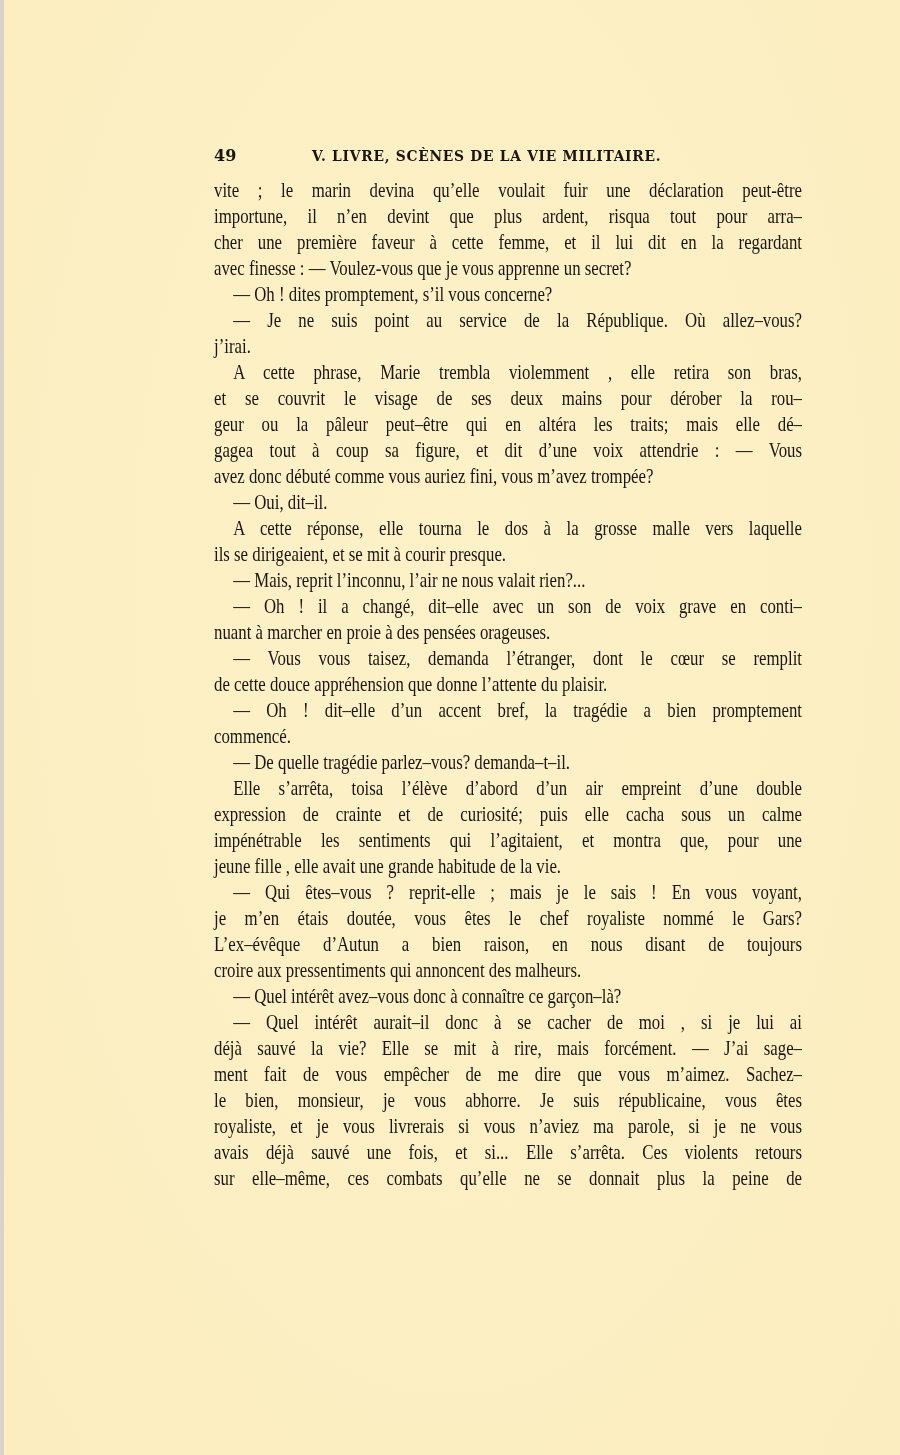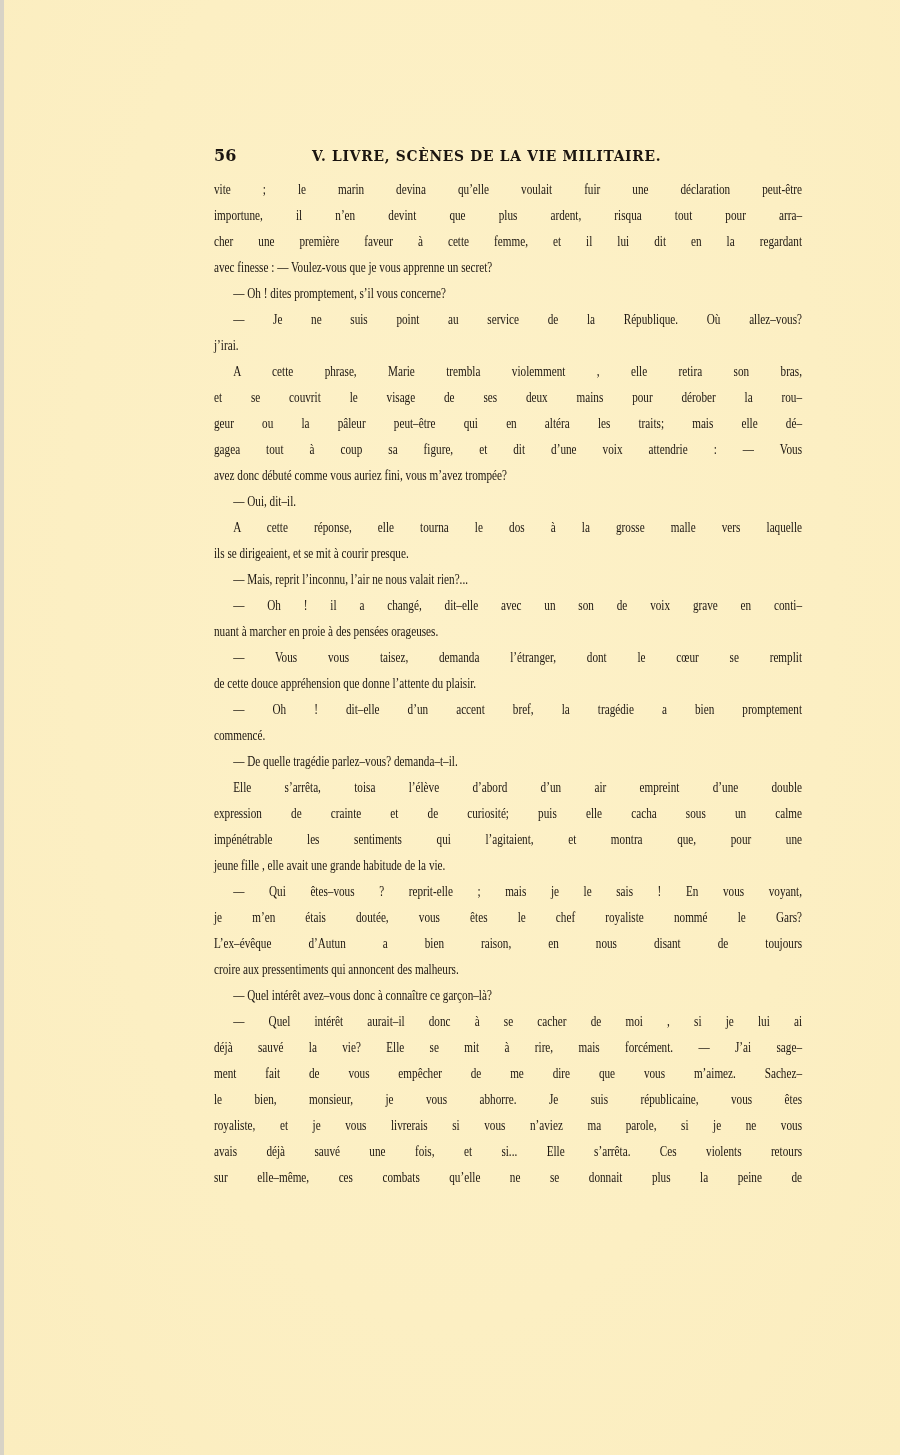--- a/index.html
+++ b/index.html
@@ -46,21 +46,21 @@
   .page-number {
     width: 98px;
     font-size: 16px;
     letter-spacing: 0;
   }
   .running-title {
     transform: scaleX(0.92);
     transform-origin: left center;
   }
   .text {
-    font-size: 14px;
+    font-size: 21px;
     line-height: 26px;
   }
   .line {
     display: block;
     height: 26px;
     white-space: nowrap;
     transform: scaleX(0.80);
     transform-origin: left center;
     width: 735px;
     text-align: justify;
@@ -77,21 +77,21 @@
     height: 3px;
   }
 </style>
 </head>
 <body>
 
 <div class="edge"></div>
 <div class="page">
   <div class="block">
     <div class="running-head">
-      <span class="page-number">56</span>
+      <span class="page-number">49</span>
       <span class="running-title">V. LIVRE, SCÈNES DE LA VIE MILITAIRE.</span>
     </div>
     <div class="gap"></div>
     <div class="text" id="text-body">
         <span class="line">vite ; le marin devina qu’elle voulait fuir une déclaration peut-être</span>
         <span class="line">importune, il n’en devint que plus ardent, risqua tout pour arra–</span>
         <span class="line">cher une première faveur à cette femme, et il lui dit en la regardant</span>
         <span class="line last">avec finesse : — Voulez-vous que je vous apprenne un secret?</span>
         <span class="line indent last">— Oh ! dites promptement, s’il vous concerne?</span>
         <span class="line indent">— Je ne suis point au service de la République. Où allez–vous?</span>

